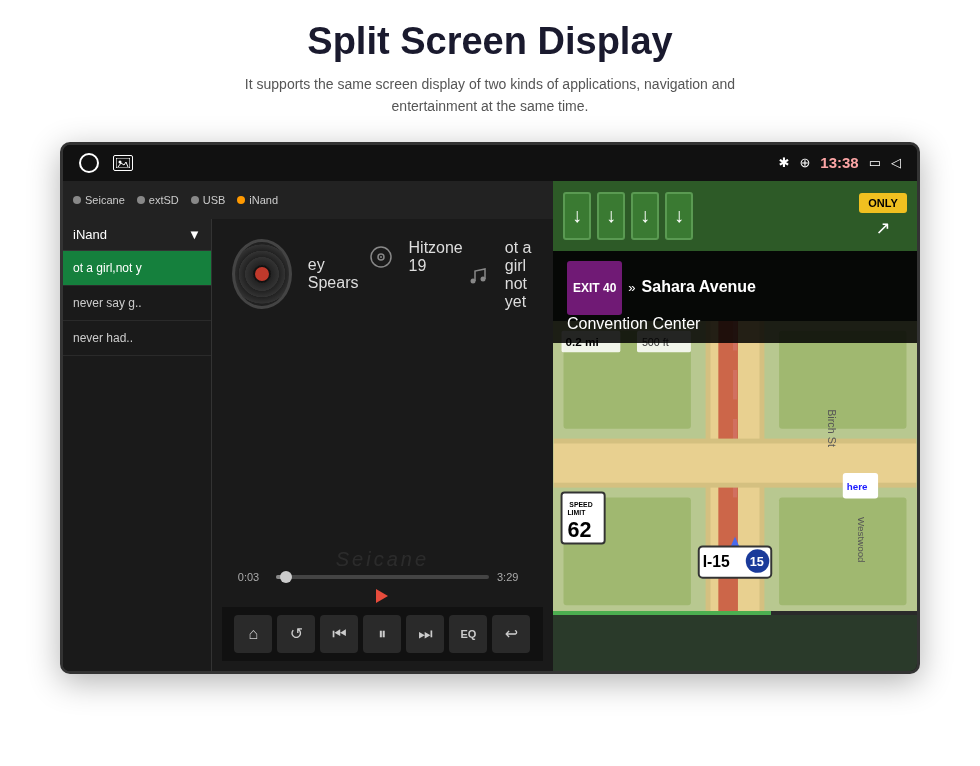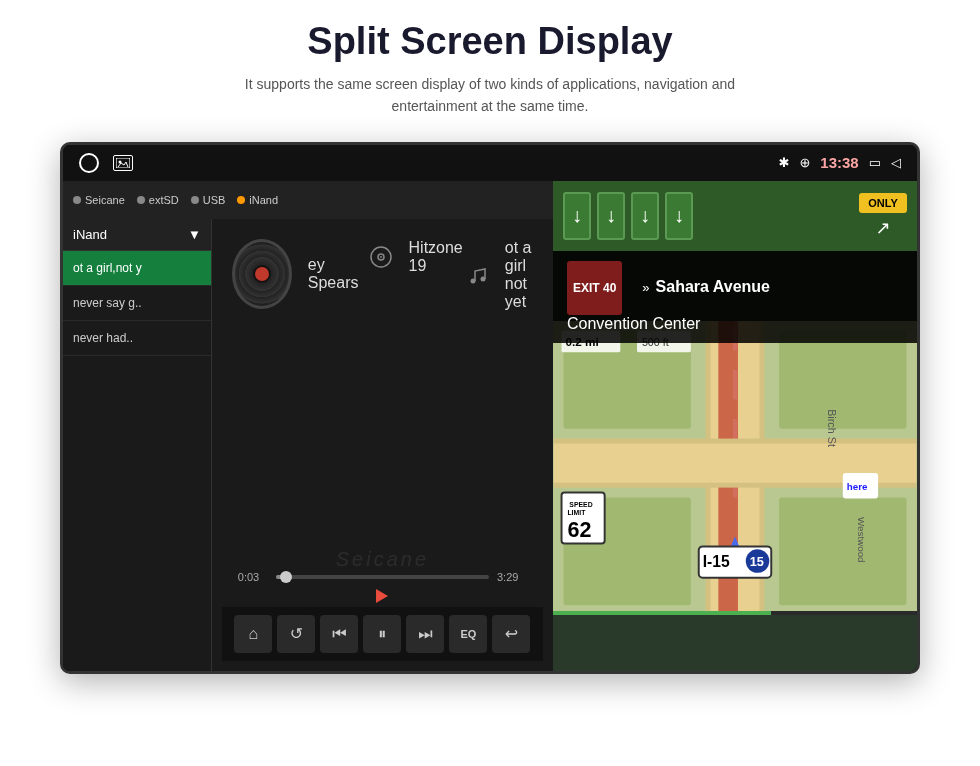--- a/index.html
+++ b/index.html
@@ -366,27 +366,27 @@
       top: 70px;
       left: 0;
       right: 0;
       background: rgba(0,0,0,0.85);
       padding: 10px 14px;
       z-index: 10;
     }
 
     .nav-exit {
       display: inline-block;
-      background: #7f1d1d;
+      background: #701a75;
       color: #fff;
       font-size: 12px;
       font-weight: bold;
       padding: 20px 6px;
       border-radius: 3px;
-      margin-right: 14px;
+      margin-right: 0;
     }
 
     .nav-instruction {
       font-size: 16px;
       color: #fff;
       font-weight: bold;
       display: inline;
     }
 
     .nav-sub {

